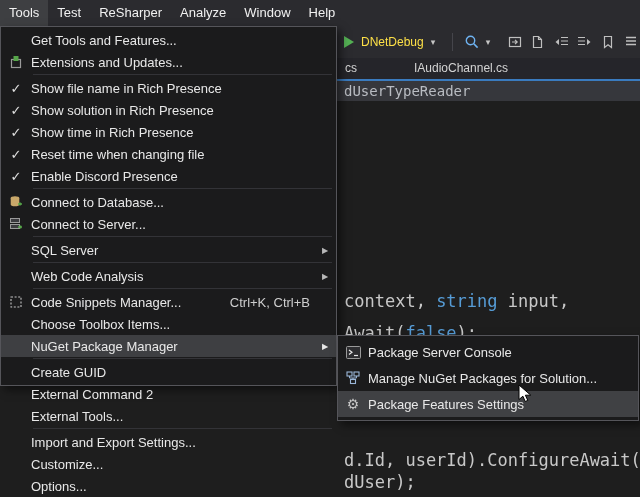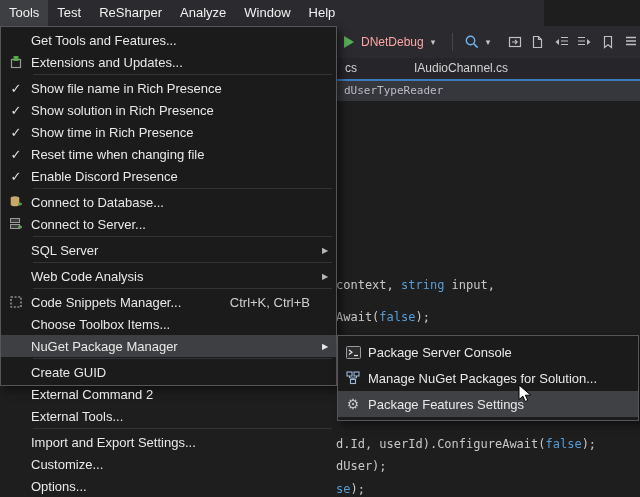--- a/index.html
+++ b/index.html
@@ -1,47 +1,47 @@
 <!DOCTYPE html>
 <html><head>
 <meta charset="utf-8">
 <style>
   html,body{margin:0;padding:0;background:#1e1e1e;}
   .screen{position:relative;width:640px;height:497px;overflow:hidden;background:#1e1e1e;
           font-family:"Liberation Sans",sans-serif;-webkit-font-smoothing:antialiased;cursor:default;}
 
   
-  .menubar{position:absolute;left:0;top:0;width:544px;height:26px;background:#2b2b2f;display:flex;z-index:5;}
+  .menubar{position:absolute;left:0;top:0;width:640px;height:26px;background:#2b2b2f;display:flex;z-index:5;}
   .mb-item{padding:0 9px;line-height:26px;font-size:13px;color:#f1f1f1;white-space:nowrap;}
   .mb-item.open{background:#3e3f42;}
 
   
   .toolbar{position:absolute;left:0;top:26px;width:640px;height:32px;background:#2b2b2f;z-index:1;}
   .run-group{position:absolute;left:344px;top:0;height:32px;display:flex;align-items:center;gap:7px;}
   .play{width:0;height:0;border-left:10px solid #54b054;border-top:6px solid transparent;border-bottom:6px solid transparent;}
-  .run-label{font-size:12px;color:#fca5a5;}
+  .run-label{font-size:12px;color:#fde047;}
   .tb-chevron{font-family:"DejaVu Sans",sans-serif;font-size:9px;color:#c5c5c5;}
   .tb-sep{position:absolute;left:452px;top:7px;width:1px;height:18px;background:#45454b;}
   .tb-icon{position:absolute;top:6px;width:20px;height:20px;display:flex;align-items:center;justify-content:center;}
   .tb-icon svg{display:block;}
 
   
   .tabstrip{position:absolute;left:0;top:58px;width:640px;height:21px;background:#25252a;
             border-bottom:2px solid #3a7bbf;display:flex;box-sizing:content-box;padding-left:341px;z-index:1;}
   .tab{line-height:21px;font-size:12px;color:#d4d4d4;white-space:nowrap;padding:0 13px;}
   .tab.first{padding:0 44px 0 4px;}
 
   
   .navband{position:absolute;left:0;top:81px;width:640px;height:20px;background:#36373c;z-index:1;}
   .navband .crumb{position:absolute;left:344px;top:0;line-height:20px;
-                  font-family:"DejaVu Sans Mono",monospace;font-size:11px;color:#b9bcc2;}
-
-  
-  .code-line{position:absolute;left:336px;height:16px;line-height:16px;white-space:pre;
-             font-family:"DejaVu Sans Mono",monospace;font-size:12px;color:#c8c8c8;z-index:1;}
+                  font-family:"DejaVu Sans Mono",monospace;font-size:14px;color:#b9bcc2;}
+
+  
+  .code-line{position:absolute;left:344px;height:16px;line-height:16px;white-space:pre;
+             font-family:"DejaVu Sans Mono",monospace;font-size:17px;color:#c8c8c8;z-index:1;margin-top:16px;}
   .code-line .kw{color:#569cd6;}
 
   
   .menu{position:absolute;left:0;top:26px;width:337px;height:360px;background:#1b1b1c;
         border:1px solid #55555a;box-sizing:border-box;padding-top:2px;z-index:10;
         box-shadow:4px 4px 8px rgba(0,0,0,.5);}
   .mi{display:flex;align-items:center;height:22px;font-size:13px;color:#e8e8e8;white-space:nowrap;}
   .mi.hl{background:#3e3f42;justify-content:center;}
   .gut{flex:0 0 30px;width:30px;display:flex;align-items:center;justify-content:center;}
   .lbl{flex:1 1 auto;overflow:hidden;}

